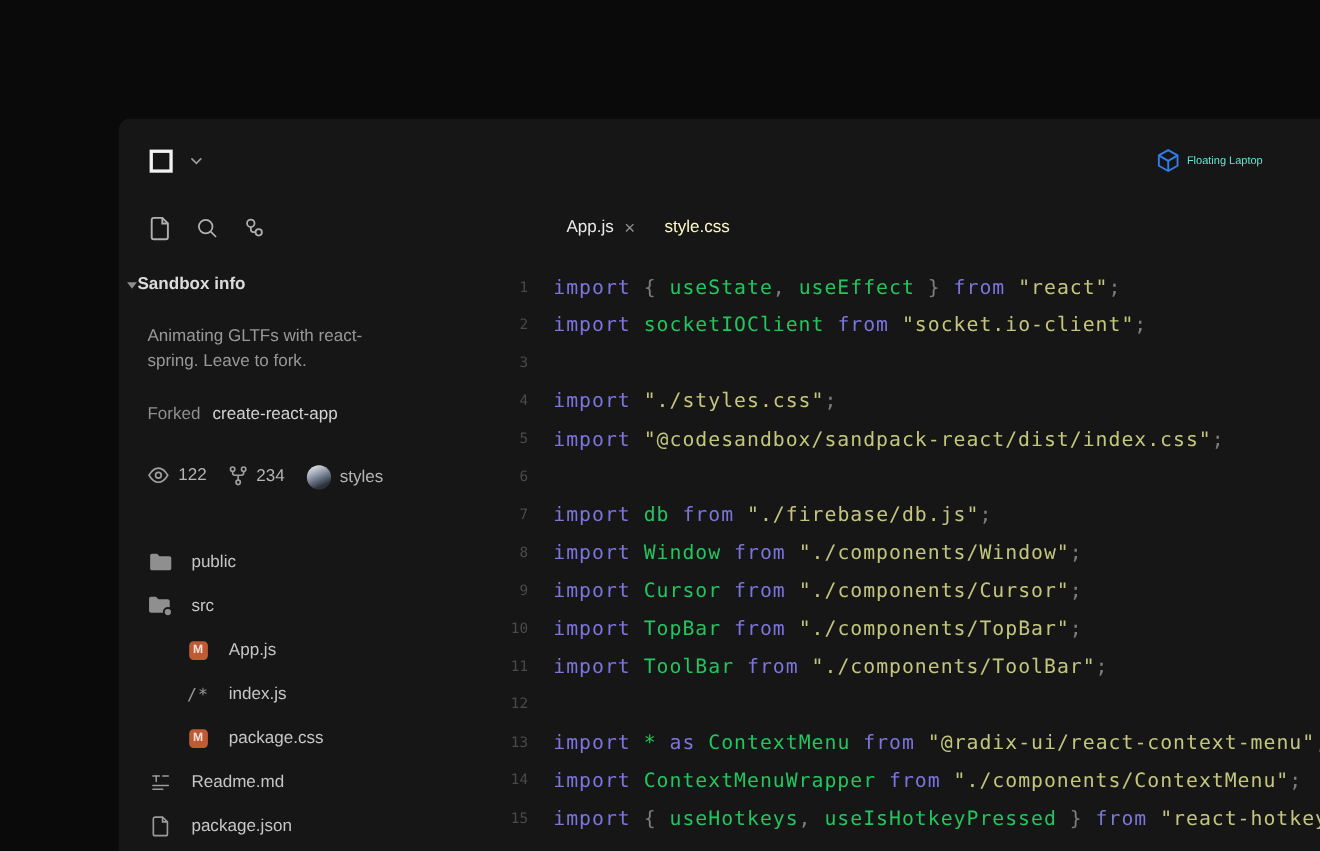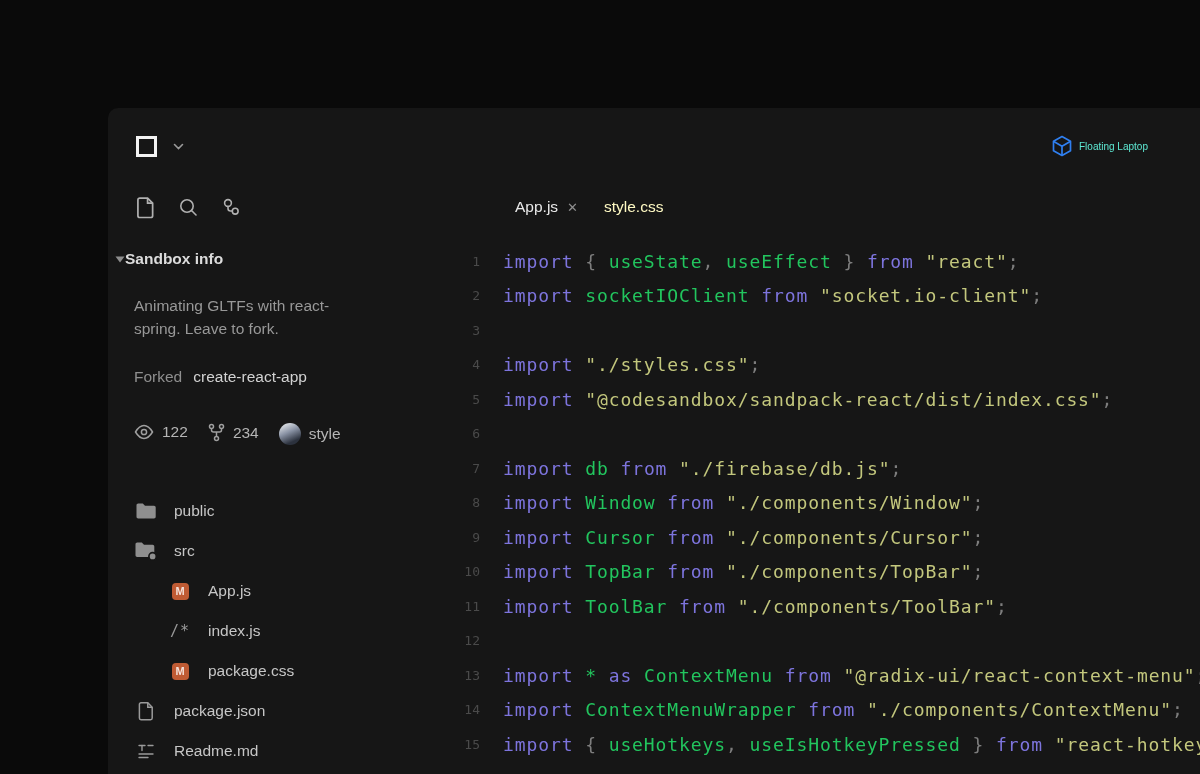--- a/index.html
+++ b/index.html
@@ -147,21 +147,21 @@
                 <circle cx="13.5" cy="3.5" r="2"></circle>
                 <circle cx="8.5" cy="15.5" r="2"></circle>
                 <path d="M3.5 5.5v1.5c0 1.1.9 2 2 2h6c1.1 0 2-.9 2-2V5.5"></path>
                 <path d="M8.5 9v4.5"></path>
               </svg>
           </span>
           <span>234</span>
         </span>
         <span class="stat">
           <span class="avatar"></span>
-          <span>style</span>
+          <span>styles</span>
         </span>
       </div>
 
       <ul class="file-tree" id="file-tree">
           <li class="tree-row" style="padding-left: 0px; gap: 16px;">
             <span class="tree-icon">
               <svg width="22" height="18" viewBox="0 0 22 18">
                 <path d="M1.5 3.2c0-.95.77-1.7 1.7-1.7h4.6l2.2 2.2h9c.95 0 1.7.77 1.7 1.7v9.4c0 .95-.77 1.7-1.7 1.7H3.2c-.95 0-1.7-.77-1.7-1.7z" fill="#8f8f8f"></path>
               </svg>
             </span>
@@ -186,42 +186,42 @@
             <span class="tree-icon">
               <span class="cm">/*</span>
             </span>
             <span class="tree-label">index.js</span>
           </li>
           <li class="tree-row" style="padding-left: 34px;">
             <span class="tree-icon">
               <span class="m-badge">M</span>
             </span>
             <span class="tree-label">package.css</span>
-          </li>
-          <li class="tree-row" style="padding-left: 0px;">
-            <span class="tree-icon">
-              <svg width="18" height="20" viewBox="0 0 18 20" fill="none" stroke="#9a9a9a" stroke-width="1.5">
-                <path d="M4 1.8h6.8l4.4 4.4v10.9c0 .9-.7 1.6-1.6 1.6H4c-.9 0-1.6-.7-1.6-1.6V3.4c0-.9.7-1.6 1.6-1.6z"></path>
-                <path d="M10.8 1.8v4.4h4.4"></path>
-              </svg>
-            </span>
-            <span class="tree-label">package.json</span>
           </li>
           <li class="tree-row" style="padding-left: 0px;">
             <span class="tree-icon">
               <svg width="18" height="19" viewBox="0 0 18 19" fill="none" stroke="#9a9a9a" stroke-width="1.4" stroke-linecap="round">
                 <path d="M2 3.5h6"></path>
                 <path d="M5 3.5v5"></path>
                 <path d="M11 3.5h5"></path>
                 <path d="M2 12h14"></path>
                 <path d="M2 15.5h9"></path>
               </svg>
             </span>
             <span class="tree-label">Readme.md</span>
           </li>
+          <li class="tree-row" style="padding-left: 0px;">
+            <span class="tree-icon">
+              <svg width="18" height="20" viewBox="0 0 18 20" fill="none" stroke="#9a9a9a" stroke-width="1.5">
+                <path d="M4 1.8h6.8l4.4 4.4v10.9c0 .9-.7 1.6-1.6 1.6H4c-.9 0-1.6-.7-1.6-1.6V3.4c0-.9.7-1.6 1.6-1.6z"></path>
+                <path d="M10.8 1.8v4.4h4.4"></path>
+              </svg>
+            </span>
+            <span class="tree-label">package.json</span>
+          </li>
         </ul>
     </aside>
 
     <main class="code" id="code">
         <div class="code-line">
           <span class="ln">1</span>
           <span class="code-text"><span class="t-kw">import</span><span class="t-pn"> { </span><span class="t-id">useState</span><span class="t-pn">, </span><span class="t-id">useEffect</span><span class="t-pn"> } </span><span class="t-kw">from</span><span class="t-pn"> </span><span class="t-st">"react"</span><span class="t-pn">;</span></span>
         </div>
         <div class="code-line">
           <span class="ln">2</span>

